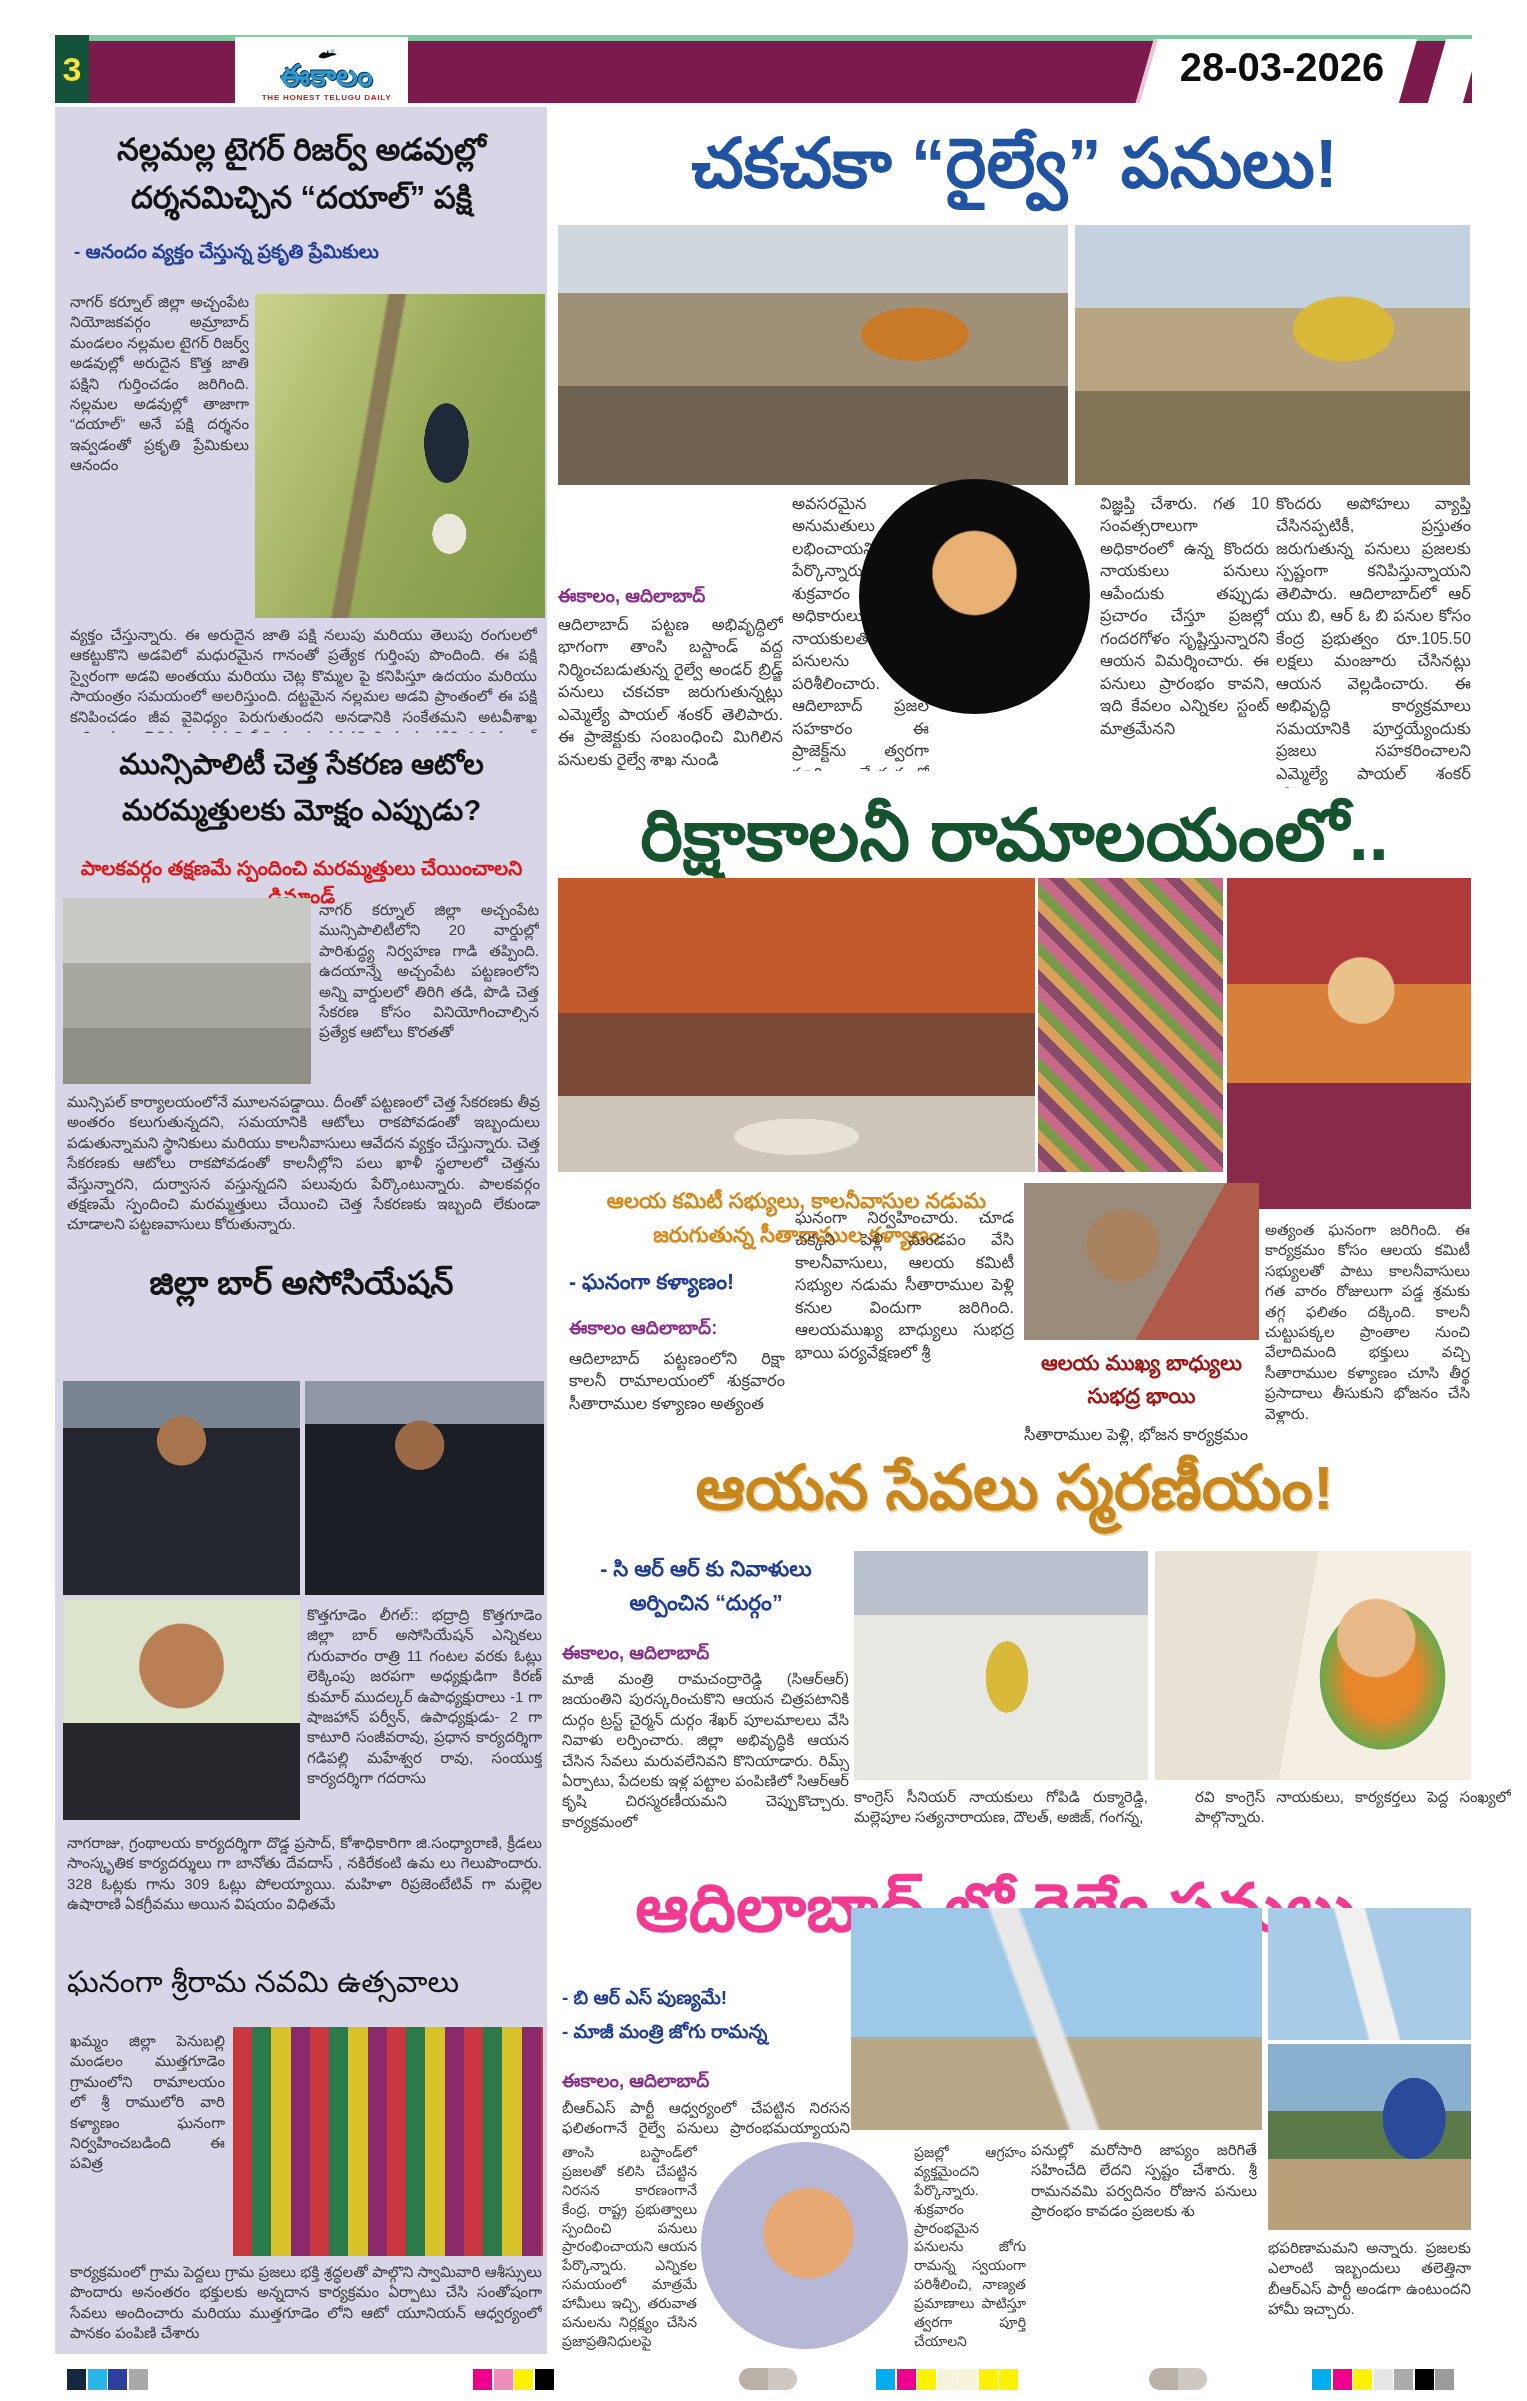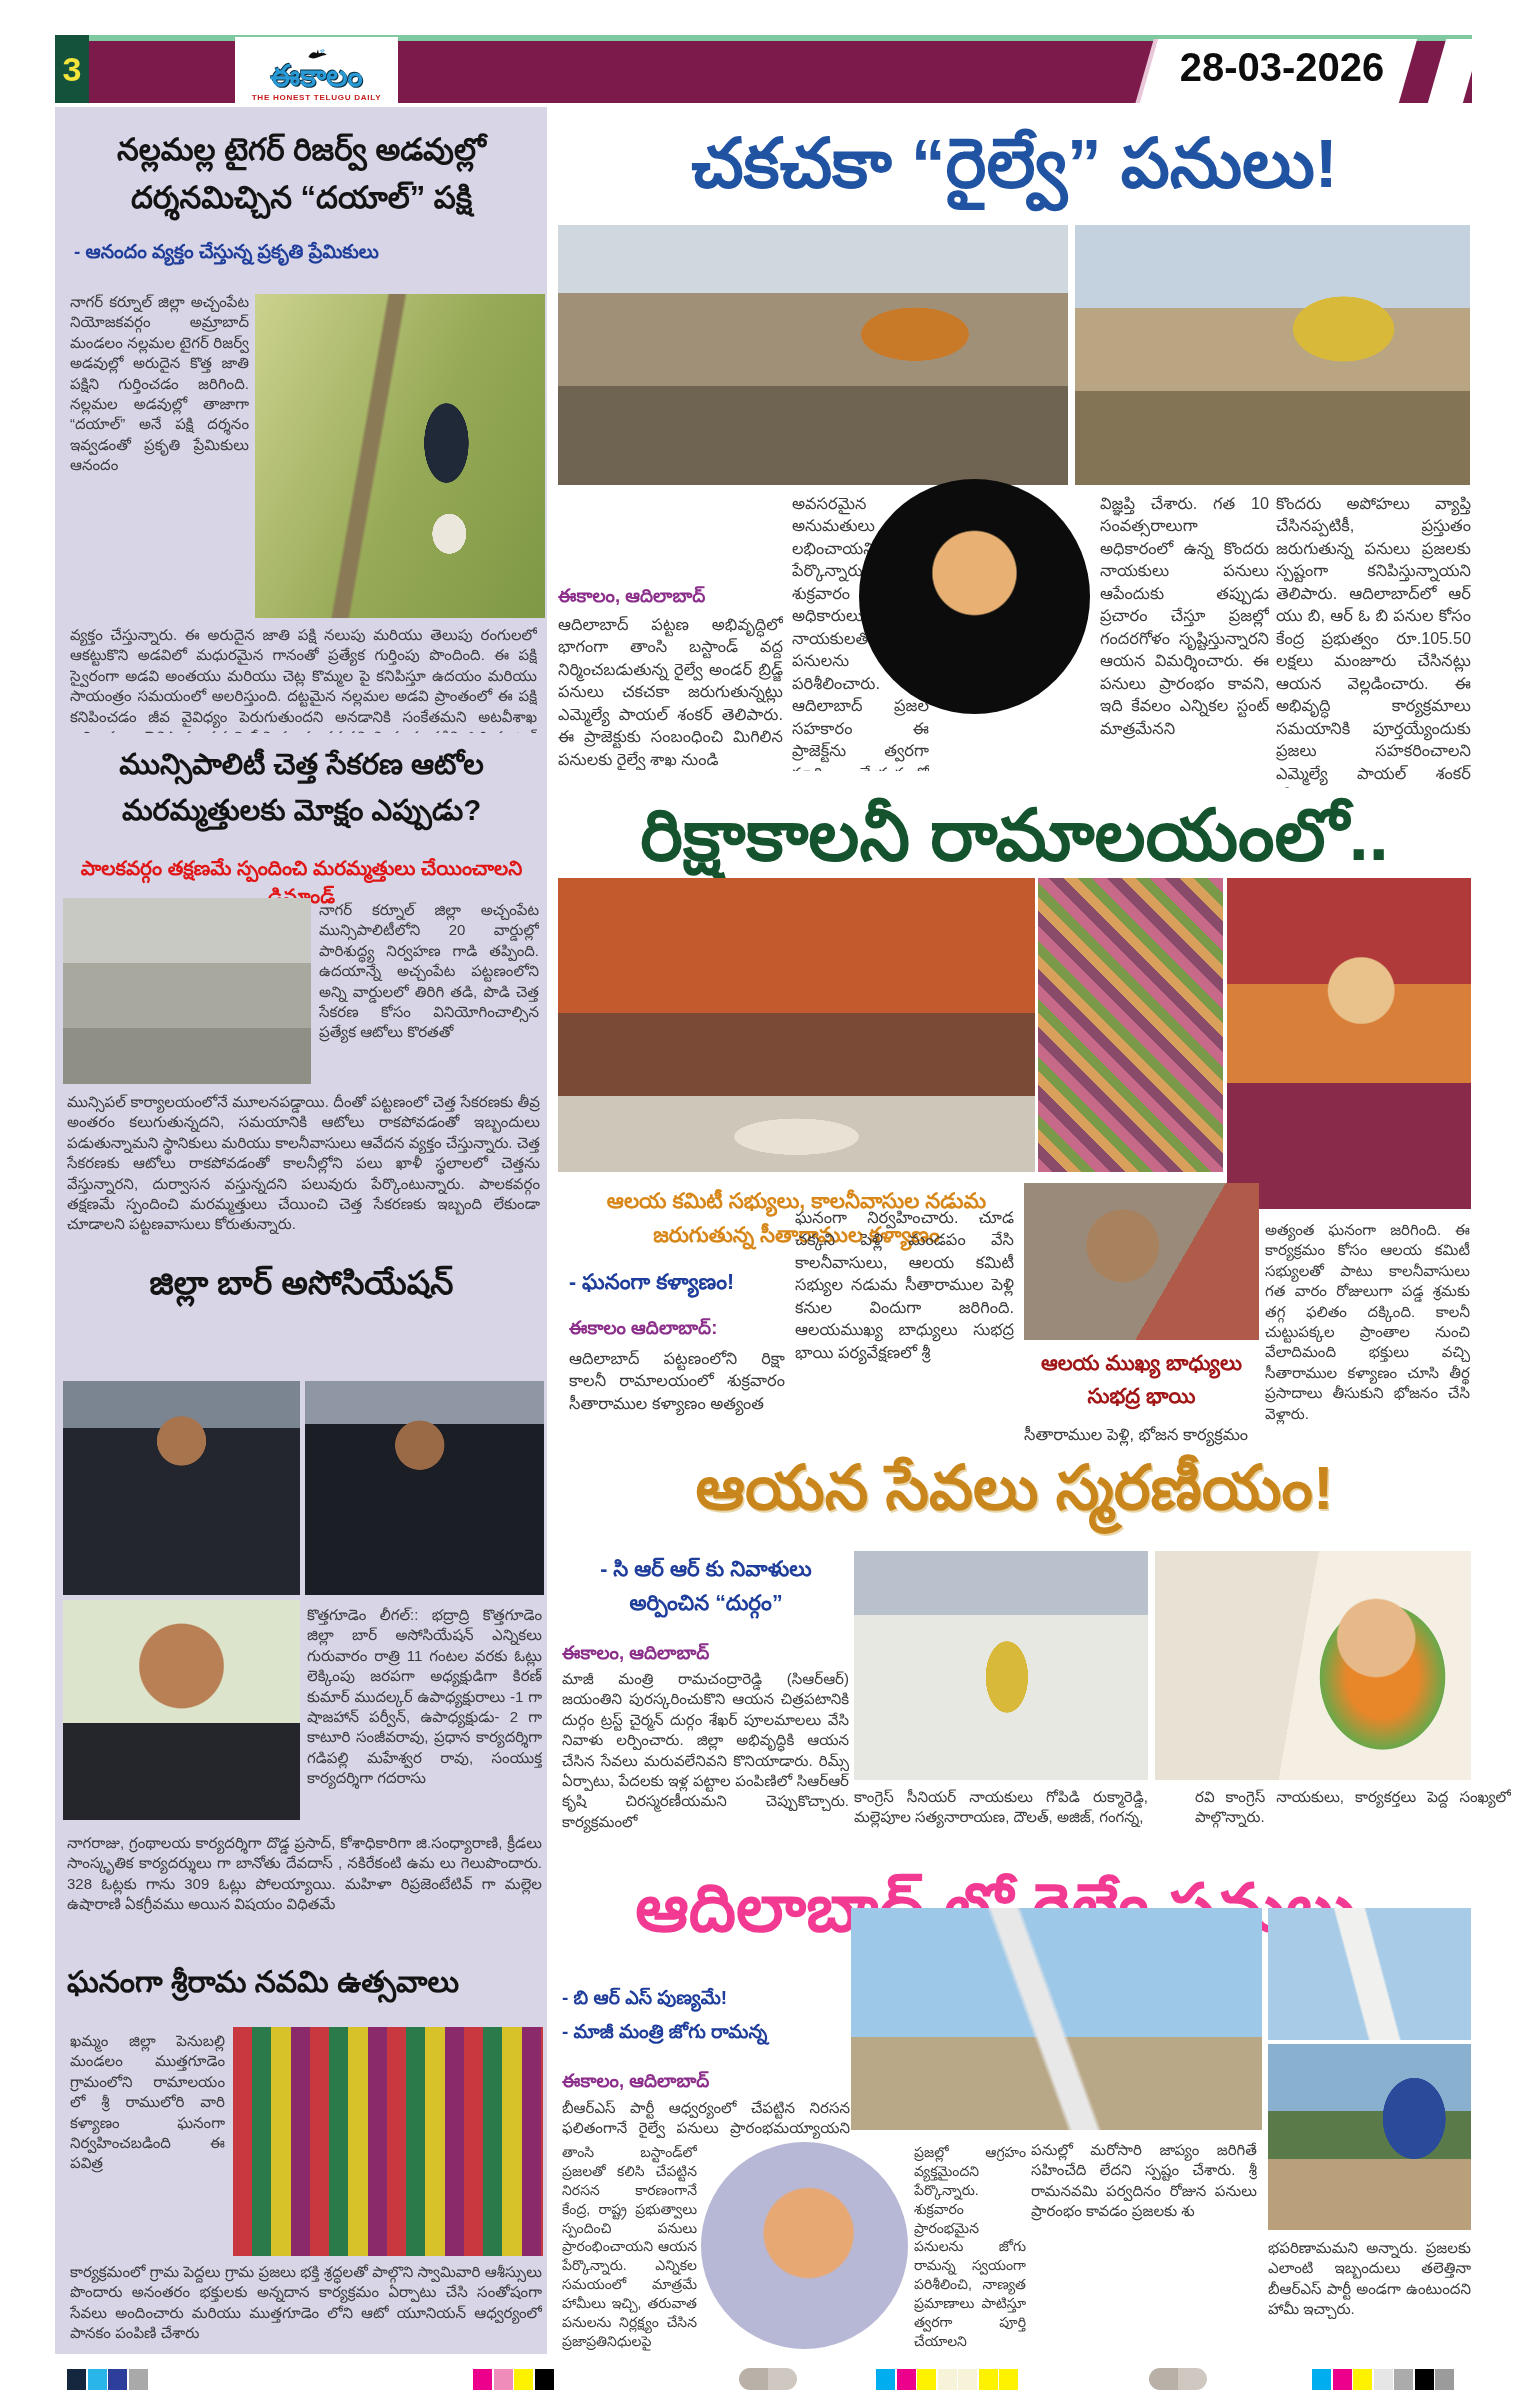--- a/index.html
+++ b/index.html
@@ -20,21 +20,21 @@
 <body>
 
 <div class="page">
 
   <div class="abs" style="left:55px;top:35px;width:1417px;height:68px;">
     <div class="abs" style="left:0;top:0;width:1417px;height:6px;background:#7fc9a0;"></div>
     <div class="abs" style="left:0;top:6px;width:1417px;height:62px;background:#7c1a4b;"></div>
     <div class="abs" style="left:0;top:0;width:34px;height:68px;background:#14523c;display:flex;align-items:center;justify-content:center;">
       <span style="color:#f4e43c;font-size:34px;font-weight:bold;">3</span>
     </div>
-    <div class="abs" style="left:180px;top:1.5px;width:163px;height:77px;background:#ffffff;display:flex;flex-direction:column;align-items:center;justify-content:center;">
+    <div class="abs" style="left:180px;top:1.5px;width:163px;height:77px;background:#ffffff;display:flex;flex-direction:column;align-items:center;justify-content:center;padding-left:10px;">
       <span style="height:12px;">
         <svg width="25" height="12" viewBox="0 0 34 16">
             <path fill="#101010" d="M6 12 Q11 3 17 7 L19 2 L20 7 Q27 5 31 9 Q24 10 20 12 Q12 16 6 12Z"></path>
             <path fill="none" stroke="#2a9ad6" stroke-width="1.3" d="M22 4 Q25 1 28 3 M23 6 Q25 4 27 5"></path>
           </svg>
       </span>
       <span style="color:#2a9ad6;font-size:30px;font-weight:bold;line-height:1.05;text-shadow:1.1px 1.1px 0 #0a2a3a, -0.7px -0.7px 0 #0a2a3a;">ఈకాలం</span>
       <span style="color:#c41d1d;font-size:8.1px;font-weight:bold;letter-spacing:0.7px;margin-top:2.2px;">THE HONEST TELUGU DAILY</span>
     </div>
     <div class="abs" style="left:1094px;top:4.4px;width:259px;height:64px;background:#ffffff;transform:skewX(-16deg);box-shadow:-4.4px 0 0 #e8c7d8;"></div>
@@ -76,21 +76,21 @@
       linear-gradient(180deg,#7b8491 0 22%,#23262e 22%);"></div>
   <div class="ph" style="left:305px;top:1381px;width:239px;height:214px;background:
       radial-gradient(circle 25px at 48% 30%, #9a6a46 97%, rgba(0,0,0,0)),
       linear-gradient(180deg,#8e97a3 0 20%,#1b1e25 20%);"></div>
   <div class="ph" style="left:63px;top:1600px;width:237px;height:220px;background:
       radial-gradient(circle 43px at 50% 30%, #b97f55 97%, rgba(0,0,0,0)),
       linear-gradient(180deg,#dce4cb 0 56%,#24262c 56%);"></div>
   <div class="abs body-sm" style="left:307px;top:1605px;width:235px;height:222px;">కొత్తగూడెం లీగల్:: భద్రాద్రి కొత్తగూడెం జిల్లా బార్ అసోసియేషన్ ఎన్నికలు గురువారం రాత్రి 11 గంటల వరకు ఓట్లు లెక్కింపు జరపగా అధ్యక్షుడిగా కిరణ్ కుమార్ ముదల్కర్ ఉపాధ్యక్షురాలు -1 గా షాజహాన్ పర్వీన్, ఉపాధ్యక్షుడు- 2 గా కాటూరి సంజీవరావు, ప్రధాన కార్యదర్శిగా గడిపల్లి మహేశ్వర రావు, సంయుక్త కార్యదర్శిగా గదరాసు</div>
   <div class="abs body-sm" style="left:67px;top:1833px;width:475px;height:124px;">నాగరాజు, గ్రంథాలయ కార్యదర్శిగా దొడ్డ ప్రసాద్, కోశాధికారిగా జి.సంధ్యారాణి, క్రీడలు సాంస్కృతిక కార్యదర్శులు గా బానోతు దేవదాస్ , నకిరేకంటి ఉమ లు గెలుపొందారు. 328 ఓట్లకు గాను 309 ఓట్లు పోలయ్యాయి. మహిళా రిప్రజెంటేటివ్ గా మల్లెల ఉషారాణి ఏకగ్రీవము అయిన విషయం విధితమే</div>
 
-  <div class="abs" style="left:67px;top:1965px;width:473px;color:#141414;font-size:30px;font-weight:bold;">ఘనంగా శ్రీరామ నవమి ఉత్సవాలు</div>
+  <div class="abs" style="left:67px;top:1965px;width:473px;color:#141414;font-size:30px;font-weight:normal;">ఘనంగా శ్రీరామ నవమి ఉత్సవాలు</div>
   <div class="ph" style="left:233px;top:2027px;width:310px;height:229px;background:
       repeating-linear-gradient(90deg,#c9383f 0 19px,#2a7a4a 19px 38px,#d8c22a 38px 58px,#8a2a6a 58px 77px),
       linear-gradient(180deg, rgba(0,0,0,0) 0 24%, #e6dcc6 24% 62%, #b98f5e 62%);background-blend-mode:normal;"></div>
   <div class="abs body-sm" style="left:70px;top:2031px;width:155px;height:226px;">ఖమ్మం జిల్లా పెనుబల్లి మండలం ముత్తగూడెం గ్రామంలోని రామాలయం లో శ్రీ రాములోరి వారి కళ్యాణం ఘనంగా నిర్వహించబడింది ఈ పవిత్ర</div>
   <div class="abs body-sm" style="left:70px;top:2262px;width:472px;height:89px;">కార్యక్రమంలో గ్రామ పెద్దలు గ్రామ ప్రజలు భక్తి శ్రద్ధలతో పాల్గొని స్వామివారి ఆశీస్సులు పొందారు అనంతరం భక్తులకు అన్నదాన కార్యక్రమం ఏర్పాటు చేసి సంతోషంగా సేవలు అందించారు మరియు ముత్తగూడెం లోని ఆటో యూనియన్ ఆధ్వర్యంలో పానకం పంపిణి చేశారు</div>
 
   <div class="abs" style="left:558px;top:124px;width:913px;text-align:center;color:#2153a3;font-size:69px;font-weight:bold;">చకచకా “రైల్వే” పనులు!</div>
   <div class="ph" style="left:558px;top:225px;width:510px;height:260px;background:
       radial-gradient(ellipse 89px 44px at 70% 42%, #c97a28 60%, rgba(0,0,0,0) 61%),
       linear-gradient(180deg,#cfd8de 0 26%,#a09078 26% 62%,#6f6352 62%);"></div>

